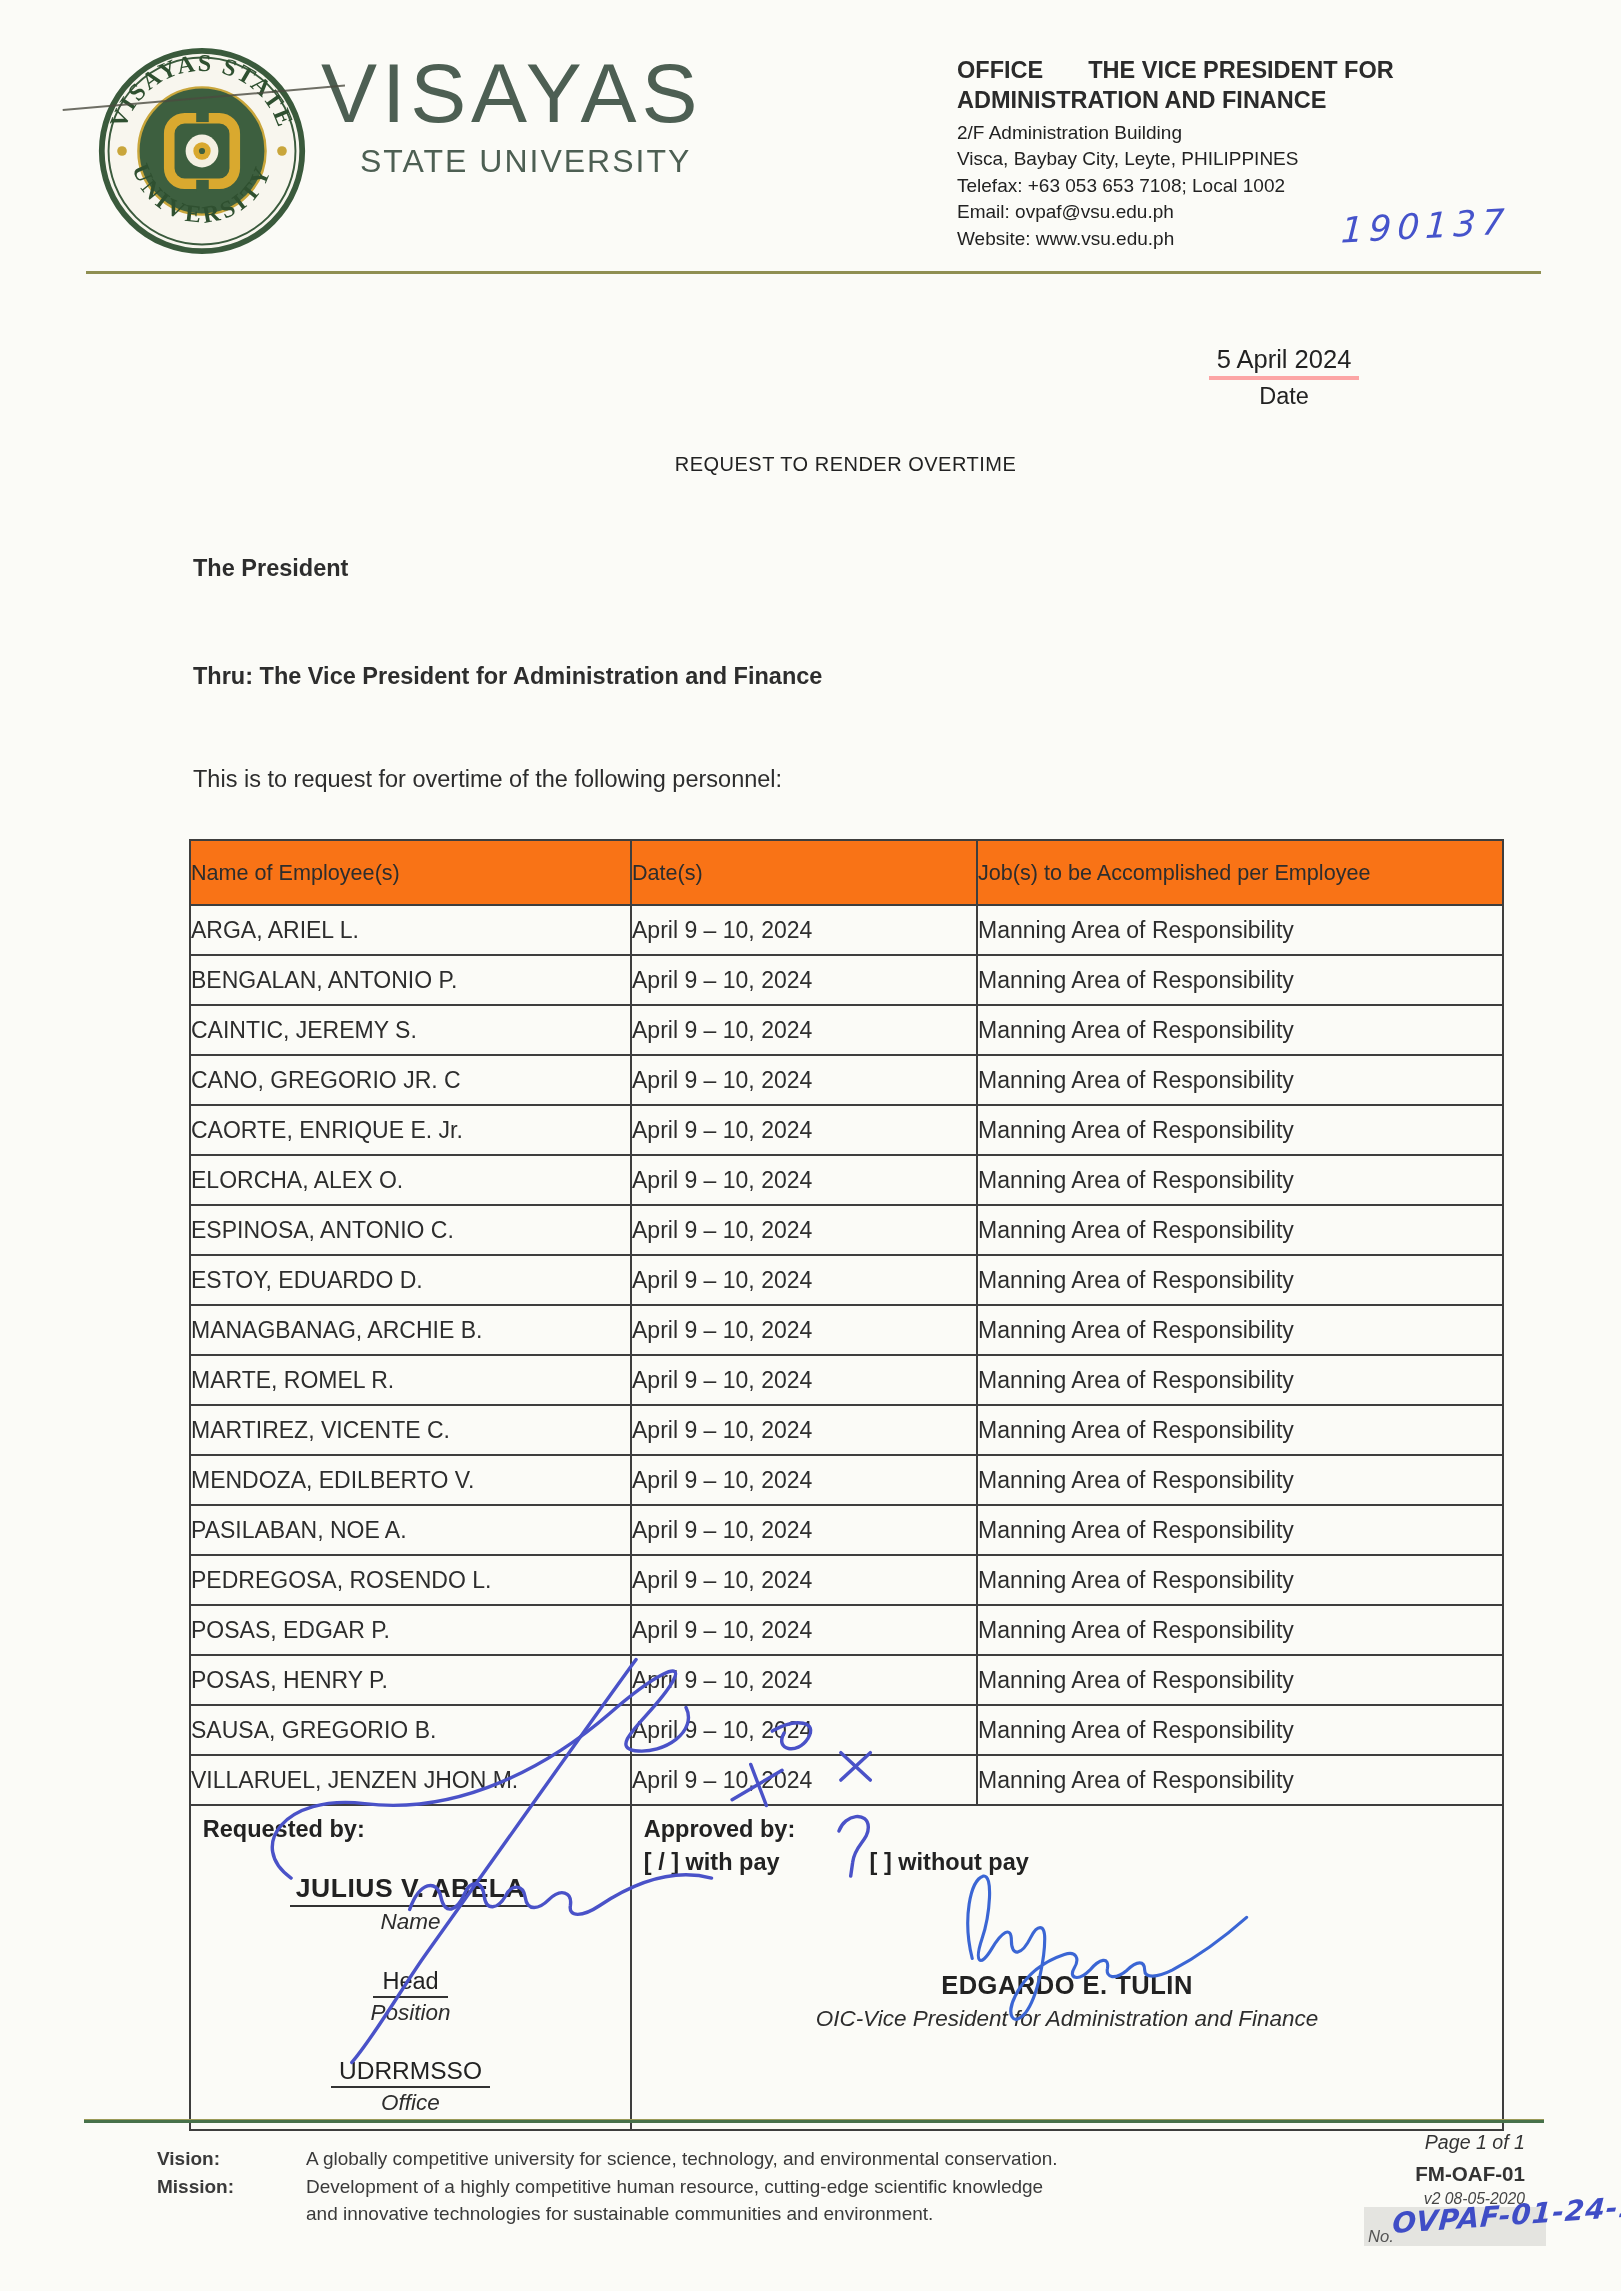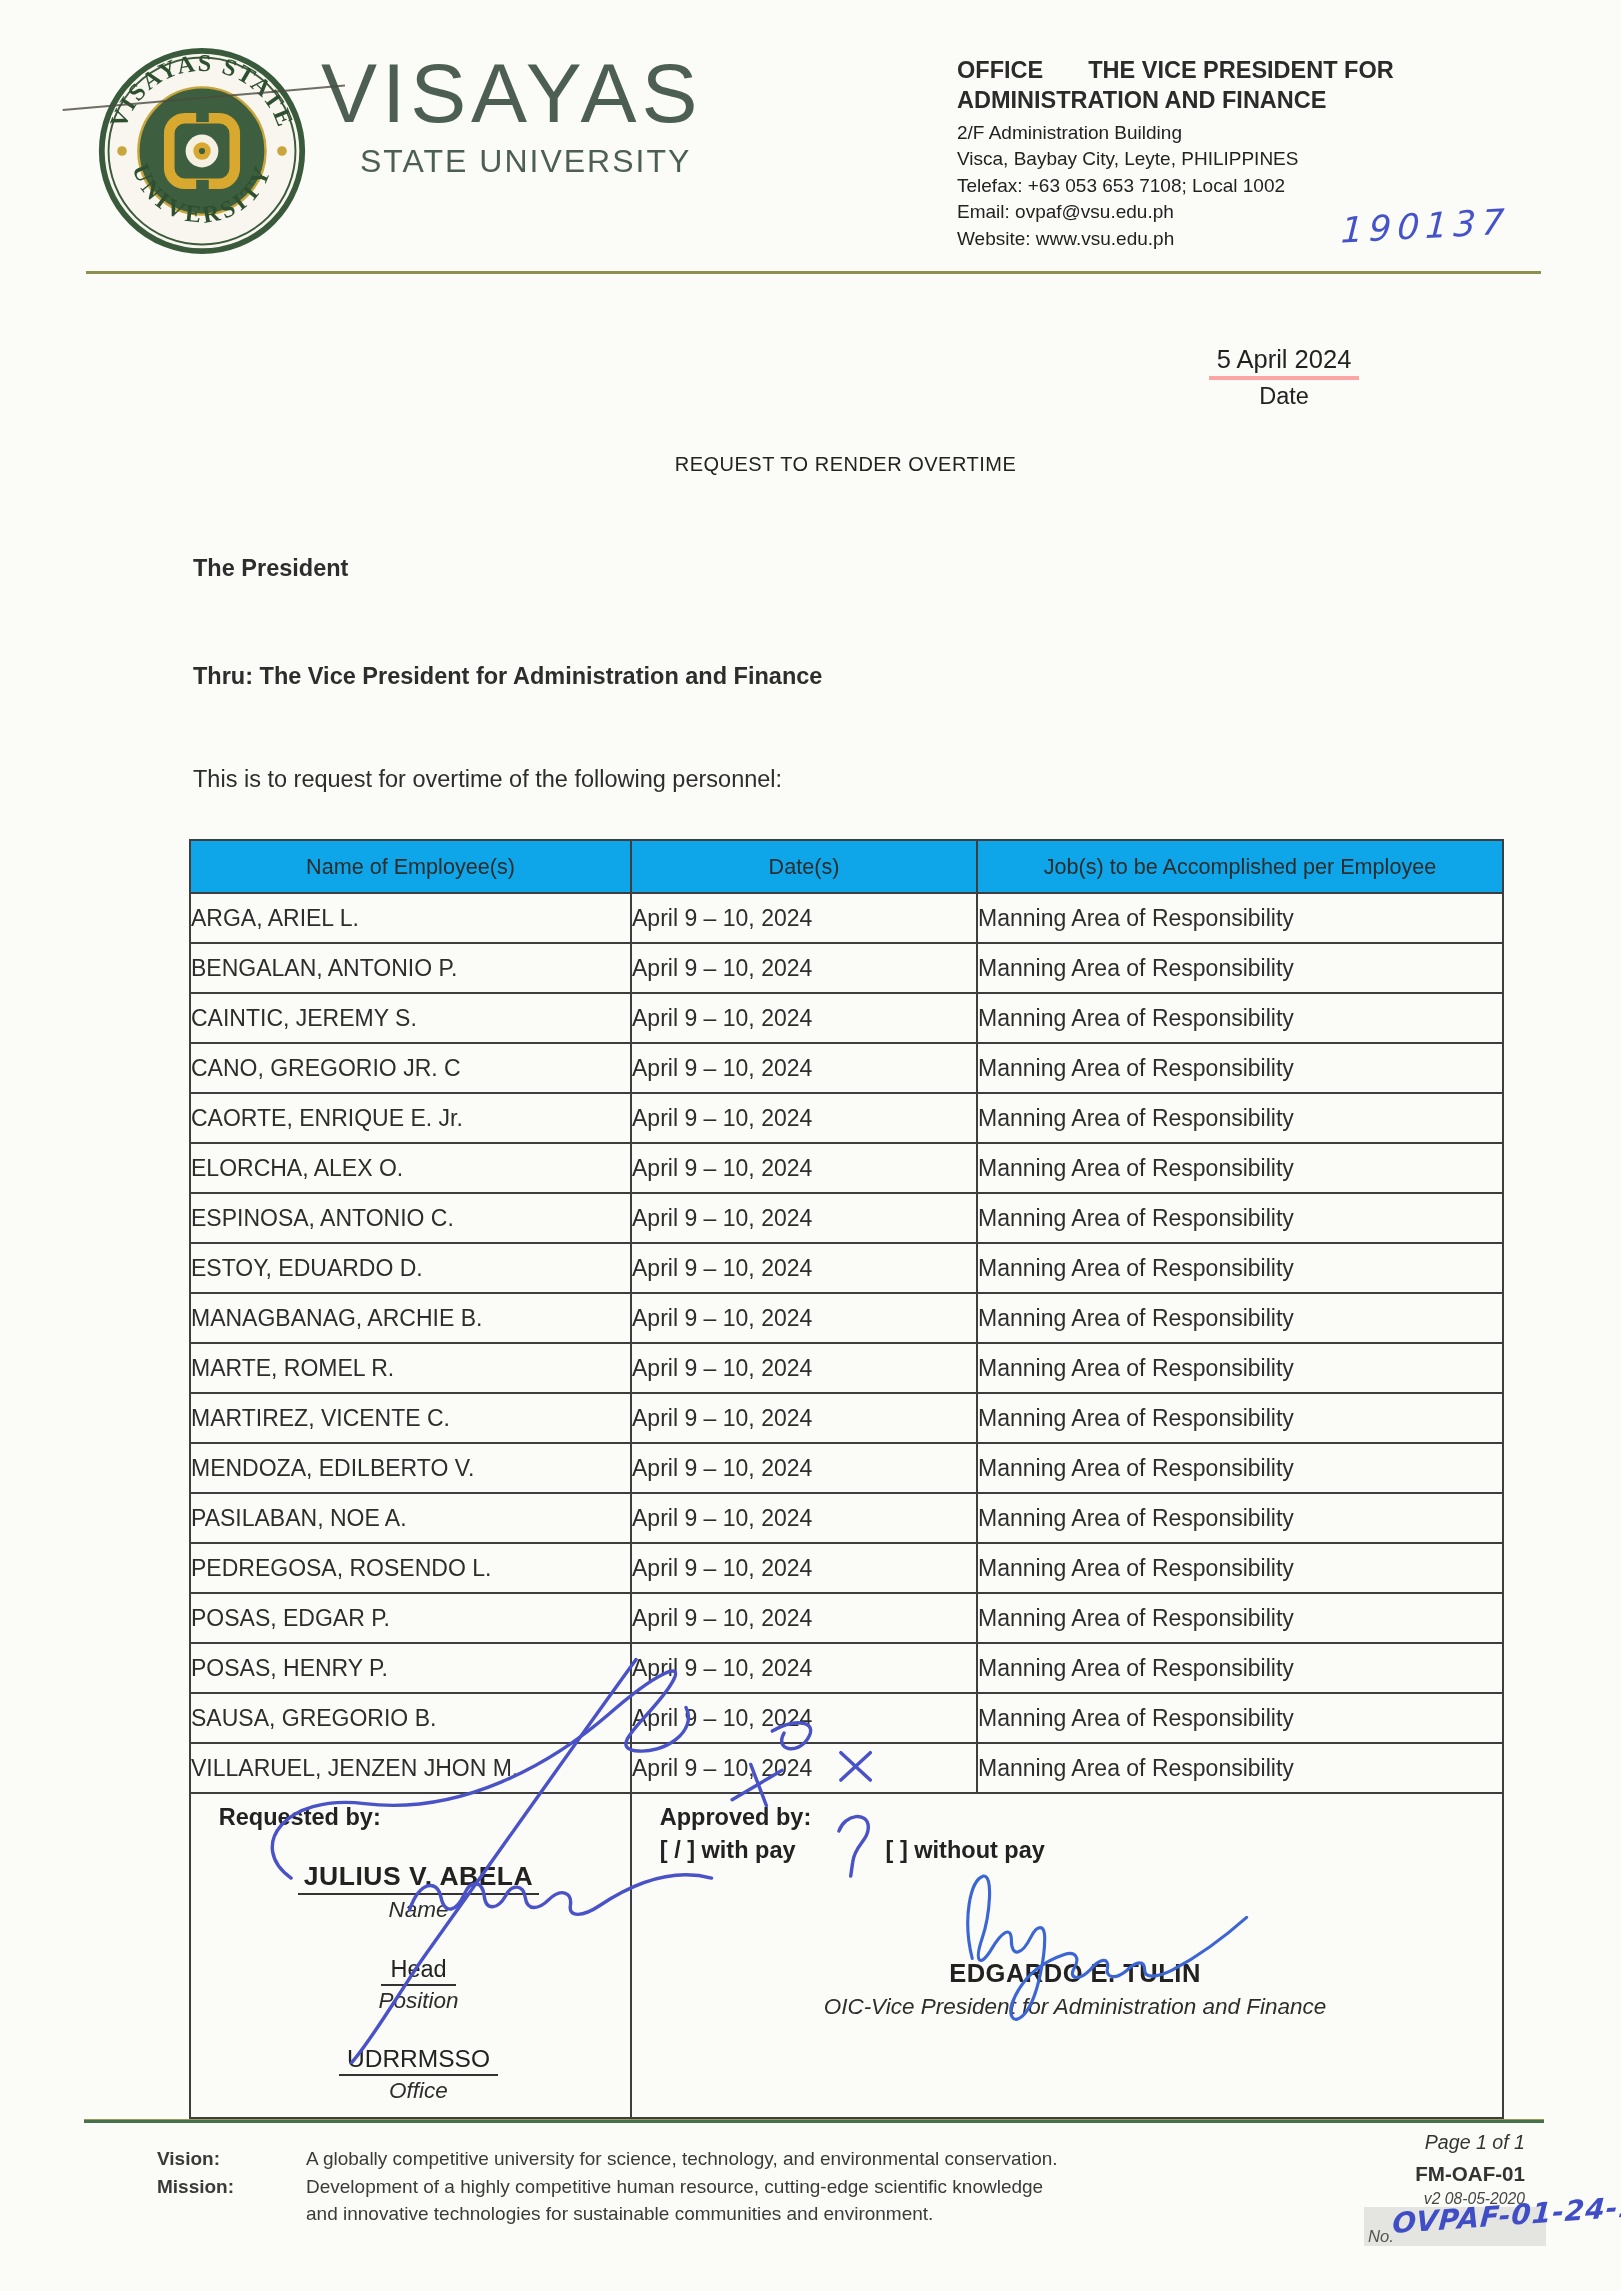--- a/index.html
+++ b/index.html
@@ -39,31 +39,31 @@
   .thru-line{position:absolute; left:193px; top:663px; font-size:23.5px; font-weight:bold;}
   .intro-line{position:absolute; left:193px; top:766px; font-size:23.5px;}
 
   
   table.ot{
     position:absolute; left:189px; top:839px; width:1313px;
     border-collapse:collapse; table-layout:fixed;
   }
   table.ot th, table.ot td{border:2px solid #3e3e3e;}
   table.ot th{
-    height:35px; background:#0ea5e9; font-weight:400; font-size:21.6px; color:#2d2d2d;
-    text-align:center; padding:8px 0;
+    height:35px; background:#f97316; font-weight:400; font-size:21.6px; color:#2d2d2d;
+    text-align:left; padding:14px 0;
   }
   table.ot td{height:48px; font-size:23px; color:#2d2d2d; padding:0;}
   td.c-name{padding-left:12.7px;border-radius:22px;}
   td.c-date{padding-left:20.6px;}
   td.c-job{padding-left:17.6px;border-radius:13px;}
 
   
   tr.sig-row td{height:323px; vertical-align:top;}
-  .sig-cell{position:relative; height:323px;margin-left:16px;}
+  .sig-cell{position:relative; height:323px;}
   .sig-label{position:absolute; left:11.8px; top:9.8px; font-size:23.5px; font-weight:bold; color:#222;}
   .req-stack{position:absolute; left:0; top:0; width:100%; text-align:center;}
   .u-name{display:inline-block; margin-top:67px; font-size:26.5px; font-weight:bold; color:#222;
     border-bottom:2.9px solid #333; padding:0 5.9px 1px 5.9px; letter-spacing:0.5px;}
   .i-label{font-size:22.5px; font-style:italic; color:#2d2d2d; margin-top:2px;}
   .u-mid{display:inline-block; margin-top:33px; font-size:23.5px; color:#222;
     border-bottom:2px solid #333; padding:0 9.8px 1px 9.8px;}
   .u-off{display:inline-block; margin-top:31px; font-size:24.5px; color:#222;
     border-bottom:2px solid #333; padding:0 7.8px 1px 7.8px;}
   .pay-line{position:absolute; left:11.8px; top:43px; font-size:23.5px; font-weight:bold; color:#222;}

